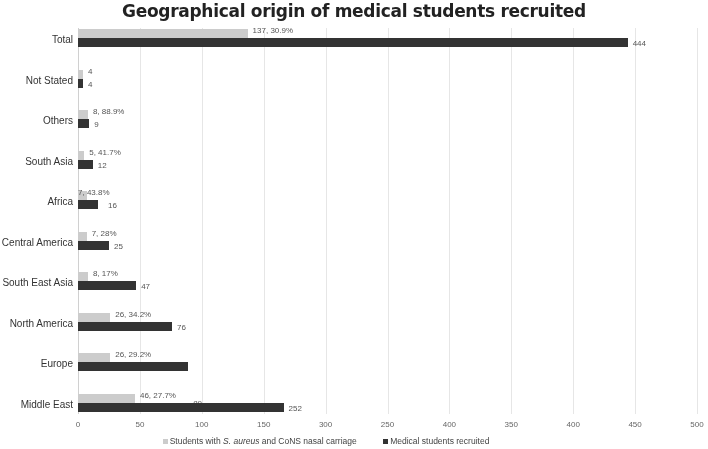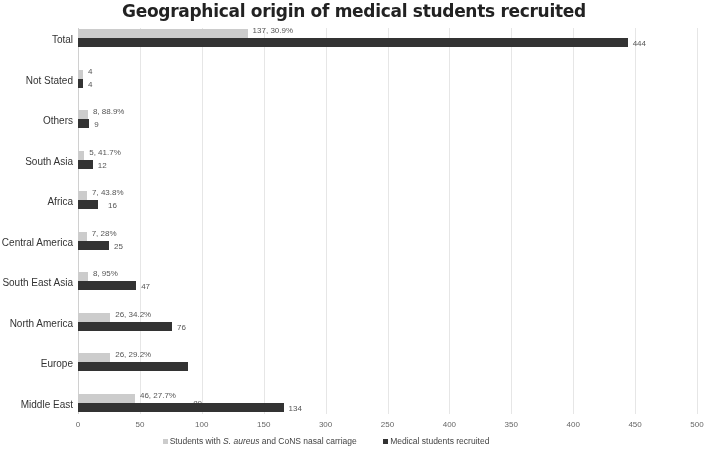--- a/index.html
+++ b/index.html
@@ -61,35 +61,35 @@
       <div class="cat" style="top: 6px; left: -125px; right: auto;">South Asia</div>
       <div class="bar s1" style="top: 1px; width: 6.19px;"></div>
       <div class="bar s2" style="top: 10px; width: 14.856px;"></div>
       <div class="lbl" style="left: 11.19px; top: -2px;">5, 41.7%</div>
       <div class="lbl" style="left: 19.856px; top: 11px;">12</div>
     </div>
     <div class="row" style="top: 162px;">
       <div class="cat" style="top: 6px; left: -125px; right: auto;">Africa</div>
       <div class="bar s1" style="top: 1px; width: 8.666px;"></div>
       <div class="bar s2" style="top: 10px; width: 19.808px;"></div>
-      <div class="lbl" style="left: 14px; top: -2px;">7, 43.8%</div>
+      <div class="lbl" style="left: 0; top: -2px;">7, 43.8%</div>
       <div class="lbl" style="left: 30px; top: 11px;">16</div>
     </div>
     <div class="row" style="top: 202.5px;">
       <div class="cat" style="top: 6px; left: -125px; right: auto;">Central America</div>
       <div class="bar s1" style="top: 1px; width: 8.666px;"></div>
       <div class="bar s2" style="top: 10px; width: 30.95px;"></div>
       <div class="lbl" style="left: 13.666px; top: -2px;">7, 28%</div>
       <div class="lbl" style="left: 35.95px; top: 11px; text-align: right;">25</div>
     </div>
     <div class="row" style="top: 243px;">
       <div class="cat" style="top: 6px; left: -125px; right: auto;">South East Asia</div>
       <div class="bar s1" style="top: 1px; width: 9.904px;"></div>
       <div class="bar s2" style="top: 10px; width: 58.186px;"></div>
-      <div class="lbl" style="left: 14.904px; top: -2px;">8, 95%</div>
+      <div class="lbl" style="left: 14.904px; top: -2px;">8, 17%</div>
       <div class="lbl" style="left: 63.186px; top: 11px;">47</div>
     </div>
     <div class="row" style="top: 283.5px;">
       <div class="cat" style="top: 6px; left: -125px; right: auto;">North America</div>
       <div class="bar s1" style="top: 1px; width: 32.188px;"></div>
       <div class="bar s2" style="top: 10px; width: 94.088px;"></div>
       <div class="lbl" style="left: 37.188px; top: -2px;">26, 34.2%</div>
       <div class="lbl" style="left: 99.088px; top: 11px;">76</div>
     </div>
     <div class="row" style="top: 324px;">
@@ -97,21 +97,21 @@
       <div class="bar s1" style="top: 1px; width: 32.188px;"></div>
       <div class="bar s2" style="top: 10px; width: 110.182px;"></div>
       <div class="lbl" style="left: 37.188px; top: -2px;">26, 29.2%</div>
       <div class="lbl" style="left: 115.182px; top: 11px; margin-top: 36px;">89</div>
     </div>
     <div class="row" style="top: 364.5px;">
       <div class="cat" style="top: 6px; left: -125px; right: auto;">Middle East</div>
       <div class="bar s1" style="top: 1px; width: 56.948px;"></div>
       <div class="bar s2" style="top: 10px; width: 205.508px;"></div>
       <div class="lbl" style="left: 61.948px; top: -2px;">46, 27.7%</div>
-      <div class="lbl" style="left: 210.508px; top: 11px;">134</div>
+      <div class="lbl" style="left: 210.508px; top: 11px;">252</div>
     </div>
   </div>
 <div id="ticks"></div>
 
 <div class="legend">
   <span class="item">
     <span class="sw" style="background:#cccccc"></span><span>Students with </span><i>S. aureus</i><span> and CoNS nasal carriage</span>
   </span>
   <span class="item">
     <span class="sw" style="background:#333333"></span><span>Medical students recruited</span>

